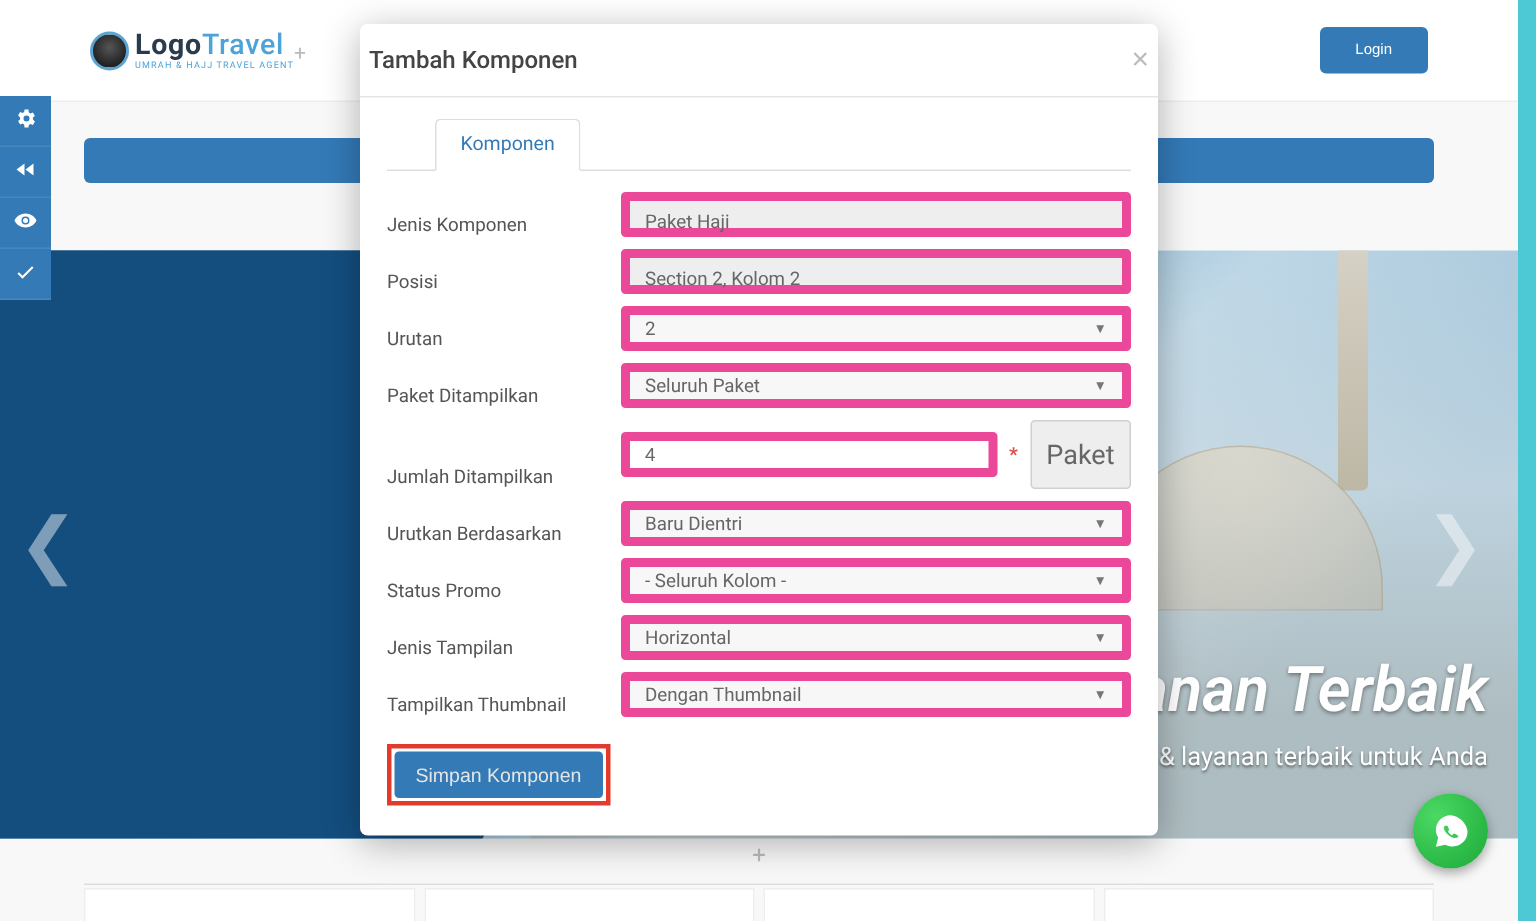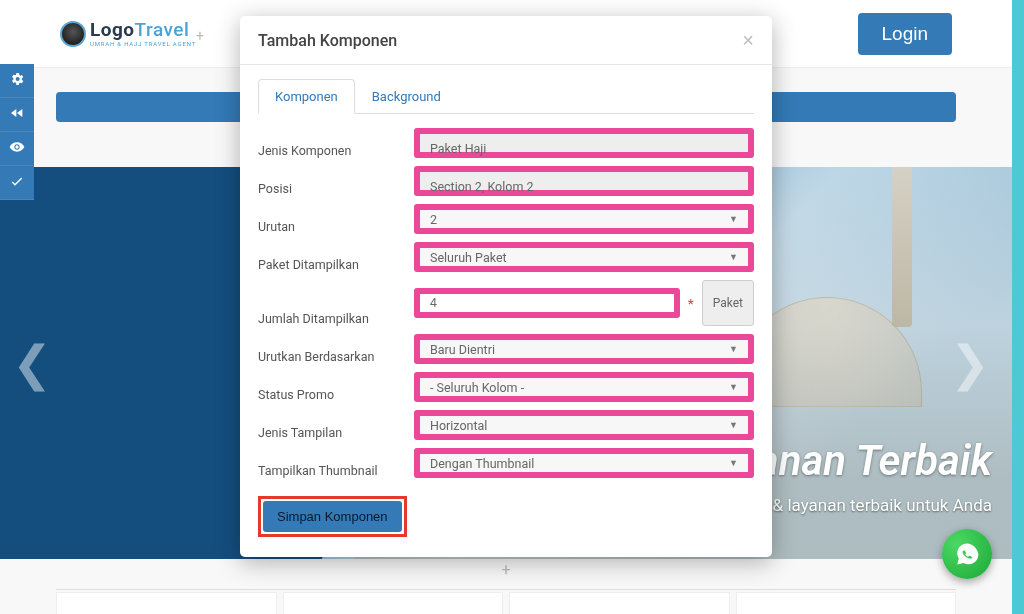--- a/index.html
+++ b/index.html
@@ -81,21 +81,21 @@
 .logo-title .dark { color: #2a3b4d; }
 .logo-title .light { color: #4ba3d8; font-weight: 500; }
 .logo-sub { font-size: 6px; color: #4ba3d8; letter-spacing: 0.8px; margin-top: 2px; }
 .plus-under { color: #bbb; font-size: 14px; margin-top: 4px; }
 
 .login-btn {
   background: #337ab7;
   color: #fff;
   border: none;
   padding: 10px 24px;
-  font-size: 19px;
+  font-size: 10px;
   border-radius: 4px;
   cursor: pointer;
 }
 
 
 .blue-bar {
   margin: 24px 56px 0;
   height: 30px;
   background: #337ab7;
   border-radius: 4px;
@@ -246,25 +246,25 @@
   position: absolute;
   top: 16px;
   left: 240px;
   width: 532px;
   background: #fff;
   border-radius: 5px;
   box-shadow: 0 5px 25px rgba(0,0,0,0.3);
   z-index: 100;
 }
 .modal-header {
-  padding: 14px 18px;
+  padding: 14px 6px;
   border-bottom: 1px solid #e5e5e5;
   display: flex;
   justify-content: space-between;
-  align-items: center;
+  align-items: flex-start;
 }
 .modal-header h2 { font-size: 16px; font-weight: 500; color: #444; }
 .modal-close {
   font-size: 20px;
   color: #bbb;
   cursor: pointer;
   line-height: 1;
   background: none;
   border: none;
 }
@@ -277,20 +277,21 @@
   margin-bottom: 14px;
 }
 .tab {
   padding: 9px 16px;
   font-size: 13px;
   color: #337ab7;
   cursor: pointer;
   border: 1px solid transparent;
   margin-bottom: -1px;
   border-radius: 4px 4px 0 0;
+  margin-left: 32px;
 }
 .tab.active {
   border-color: #ddd #ddd #fff #ddd;
   background: #fff;
 }
 
 
 .frow {
   display: flex;
   align-items: flex-end;
@@ -331,33 +332,33 @@
 .textnum { flex: 1; }
 .req { color: #d9534f; margin: 0 4px; font-weight: bold; }
 .addon {
   background: #eee;
   border: 1px solid #cfcfcf;
   height: 46px;
   padding: 0 10px;
   display: flex;
   align-items: center;
   border-radius: 3px;
-  font-size: 12px;
+  font-size: 18px;
   color: #666;
 }
 
 .save-wrap {
   margin-top: 10px;
   display: inline-block;
   border: 3px solid #e23b2e;
   padding: 2px;
 }
 .save-btn {
   background: #337ab7;
-  color: #0f172a;
+  color: #e5e5e5;
   border: none;
   padding: 8px 14px;
   font-size: 13px;
   border-radius: 3px;
   cursor: pointer;
 }
 </style>
 </head>
 <body>
 
@@ -440,21 +441,20 @@
 </div>
 
 <div class="modal">
   <div class="modal-header">
     <h2>Tambah Komponen</h2>
     <button class="modal-close">×</button>
   </div>
   <div class="modal-body">
     <div class="tabs">
       <div class="tab active">Komponen</div>
-      <div class="tab">Background</div>
     </div>
 
     <div class="frow">
       <div class="flabel">Jenis Komponen</div>
       <div class="fcontrol">
           <div class="input-disabled" style="line-height:30px;">Paket Haji</div>
         </div>
     </div>
     <div class="frow">
       <div class="flabel">Posisi</div>

